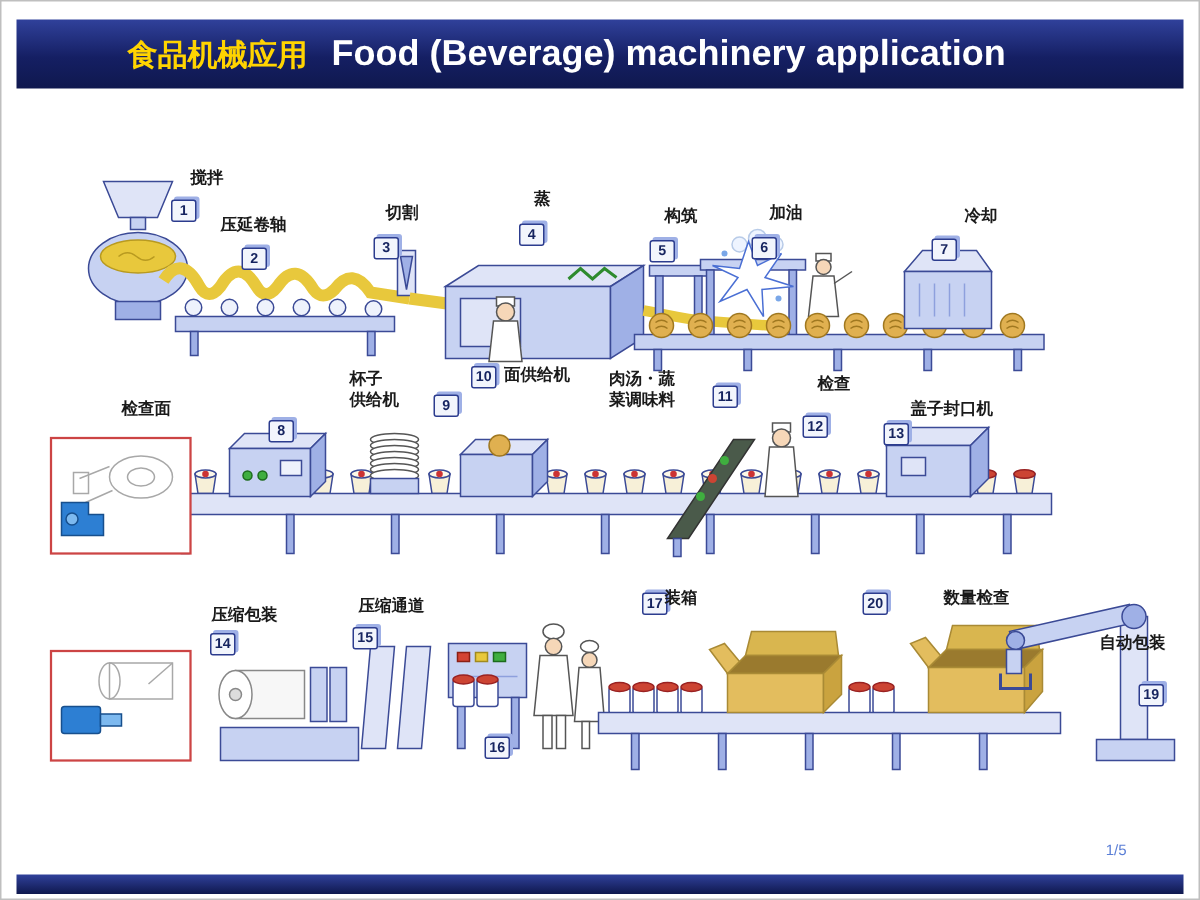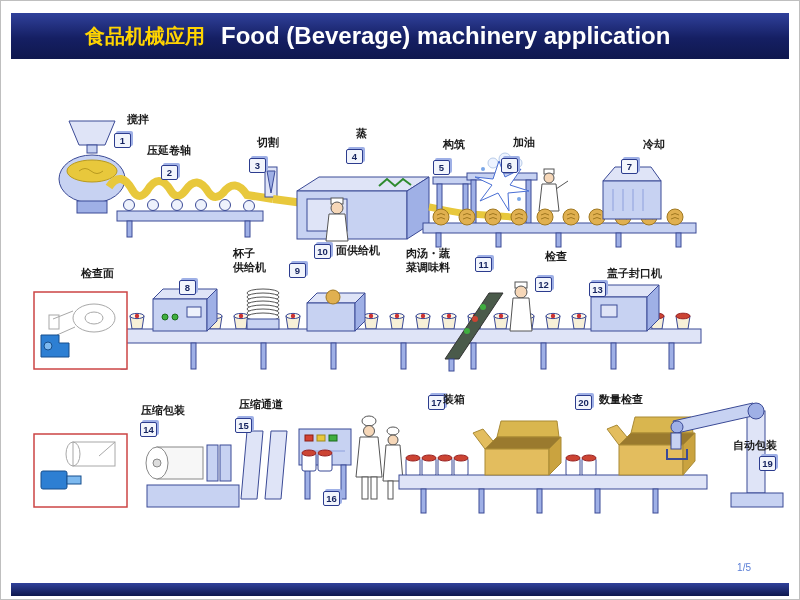--- a/index.html
+++ b/index.html
@@ -369,19 +369,19 @@
   <span class="step-label" style="left:232px;top:246px">杯子
 供给机</span>
   <span class="step-label" style="left:335px;top:243px">面供给机</span>
   <span class="step-label" style="left:405px;top:246px">肉汤・蔬
 菜调味料</span>
   <span class="step-label" style="left:544px;top:249px">检查</span>
   <span class="step-label" style="left:606px;top:266px">盖子封口机</span>
   <span class="step-label" style="left:140px;top:403px">压缩包装</span>
   <span class="step-label" style="left:238px;top:397px">压缩通道</span>
   <span class="step-label" style="left:442px;top:392px">装箱</span>
-  <span class="step-label" style="left:598px;top:392px">数量检查</span>
-  <span class="step-label" style="left:732px;top:438px">自动包装</span>
+  <span class="step-label" style="left:628px;top:392px">数量检查</span>
+  <span class="step-label" style="left:732px;top:422px">自动包装</span>
 
   <span class="page-num">1/5</span>
   <div class="bottom-bar"></div>
 
 </div>
 
 </body></html>

